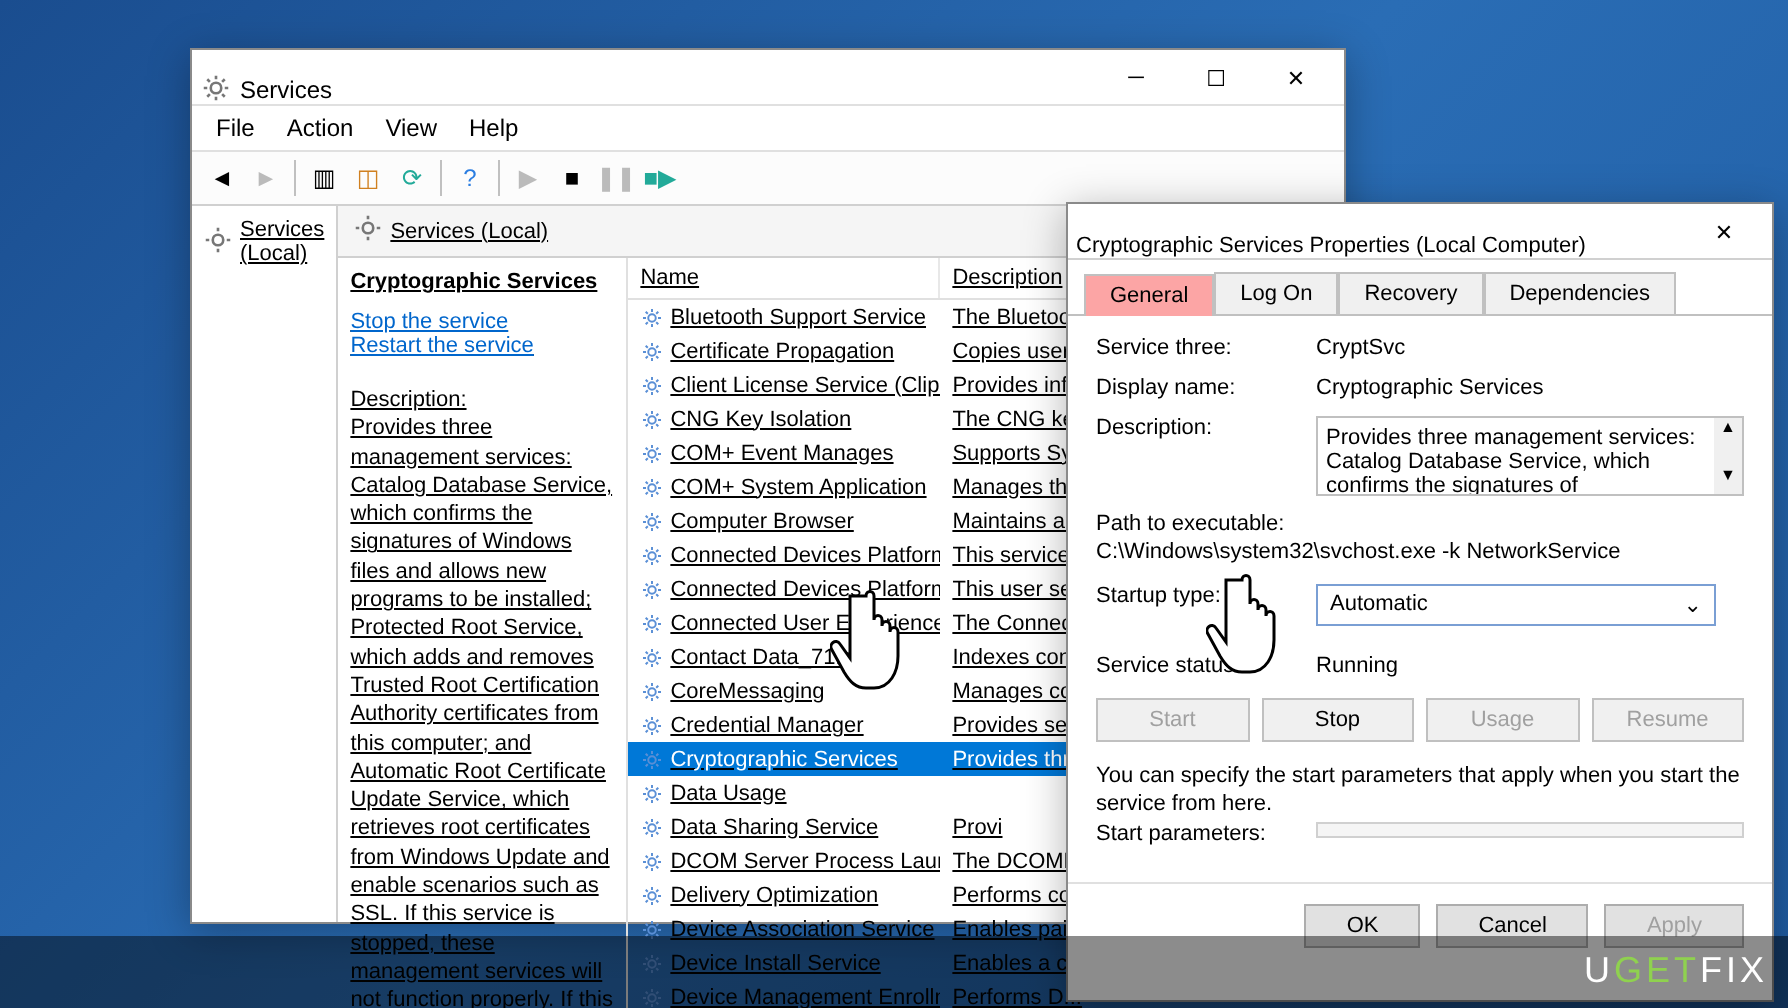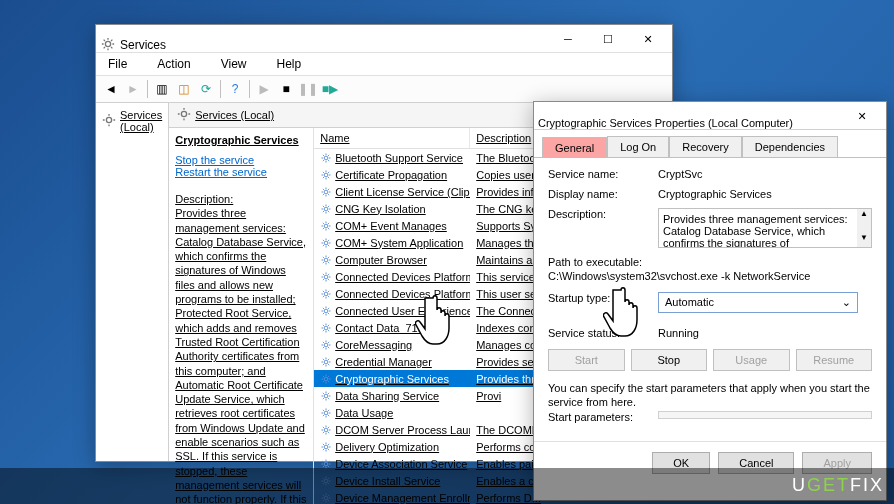--- a/index.html
+++ b/index.html
@@ -33,21 +33,21 @@
 }
 .titlebar-title { flex: 1; font-size: 12px; }
 .titlebar-btns { display: flex; gap: 0; }
 .titlebar-btn {
   width: 40px; height: 26px;
   display: flex; align-items: center; justify-content: center;
   font-size: 11px;
 }
 .menubar {
   display: flex;
-  gap: 22px;
+  gap: 8px;
   padding: 2px 8px;
   font-size: 12px;
   border-bottom: 1px solid #e0e0e0;
 }
 .menubar span { padding: 2px 4px; }
 .toolbar {
   display: flex;
   gap: 2px;
   padding: 3px 5px;
   background: #fcfcfc;
@@ -479,36 +479,36 @@
                 <div class="cell" style="width:34px">Run</div>
                 <div class="cell" style="width:72px"></div>
                 <div class="cell" style="flex:1"></div>
               </div>
               <div class="row">
                 <div class="cell" style="width:156px">
                   <svg class="gear-svg" viewBox="0 0 16 16">
                     <circle cx="8" cy="8" r="2.5" fill="none" stroke="#5a8fd6" stroke-width="1.3"></circle>
                     <path d="M8 2v2M8 12v2M2 8h2M12 8h2M3.8 3.8l1.4 1.4M10.8 10.8l1.4 1.4M3.8 12.2l1.4-1.4M10.8 5.2l1.4-1.4" stroke="#5a8fd6" stroke-width="1.3"></path>
                   </svg>
+                  <span>Data Usage</span>
+                </div>
+                <div class="cell" style="width:76px"></div>
+                <div class="cell" style="width:34px">Run</div>
+                <div class="cell" style="width:72px"></div>
+                <div class="cell" style="flex:1"></div>
+              </div>
+              <div class="row">
+                <div class="cell" style="width:156px">
+                  <svg class="gear-svg" viewBox="0 0 16 16">
+                    <circle cx="8" cy="8" r="2.5" fill="none" stroke="#5a8fd6" stroke-width="1.3"></circle>
+                    <path d="M8 2v2M8 12v2M2 8h2M12 8h2M3.8 3.8l1.4 1.4M10.8 10.8l1.4 1.4M3.8 12.2l1.4-1.4M10.8 5.2l1.4-1.4" stroke="#5a8fd6" stroke-width="1.3"></path>
+                  </svg>
                   <span>Data Sharing Service</span>
                 </div>
                 <div class="cell" style="width:76px">Provi</div>
-                <div class="cell" style="width:34px">Run</div>
-                <div class="cell" style="width:72px"></div>
-                <div class="cell" style="flex:1"></div>
-              </div>
-              <div class="row">
-                <div class="cell" style="width:156px">
-                  <svg class="gear-svg" viewBox="0 0 16 16">
-                    <circle cx="8" cy="8" r="2.5" fill="none" stroke="#5a8fd6" stroke-width="1.3"></circle>
-                    <path d="M8 2v2M8 12v2M2 8h2M12 8h2M3.8 3.8l1.4 1.4M10.8 10.8l1.4 1.4M3.8 12.2l1.4-1.4M10.8 5.2l1.4-1.4" stroke="#5a8fd6" stroke-width="1.3"></path>
-                  </svg>
-                  <span>Data Usage</span>
-                </div>
-                <div class="cell" style="width:76px"></div>
                 <div class="cell" style="width:34px">Run</div>
                 <div class="cell" style="width:72px"></div>
                 <div class="cell" style="flex:1"></div>
               </div>
               <div class="row">
                 <div class="cell" style="width:156px">
                   <svg class="gear-svg" viewBox="0 0 16 16">
                     <circle cx="8" cy="8" r="2.5" fill="none" stroke="#5a8fd6" stroke-width="1.3"></circle>
                     <path d="M8 2v2M8 12v2M2 8h2M12 8h2M3.8 3.8l1.4 1.4M10.8 10.8l1.4 1.4M3.8 12.2l1.4-1.4M10.8 5.2l1.4-1.4" stroke="#5a8fd6" stroke-width="1.3"></path>
                   </svg>
@@ -585,21 +585,21 @@
     <div class="props-close">✕</div>
   </div>
   <div class="tabs-top">
     <div class="tab-t active">General</div>
     <div class="tab-t">Log On</div>
     <div class="tab-t">Recovery</div>
     <div class="tab-t">Dependencies</div>
   </div>
   <div class="props-body">
     <div class="frow">
-      <div class="flabel">Service name:</div>
+      <div class="flabel">Service three:</div>
       <div class="fval">CryptSvc</div>
     </div>
     <div class="frow">
       <div class="flabel">Display name:</div>
       <div class="fval">Cryptographic Services</div>
     </div>
     <div class="frow">
       <div class="flabel">Description:</div>
       <div class="fval desc-box">
         <span>Provides three management services: Catalog Database Service, which confirms the signatures of</span>

